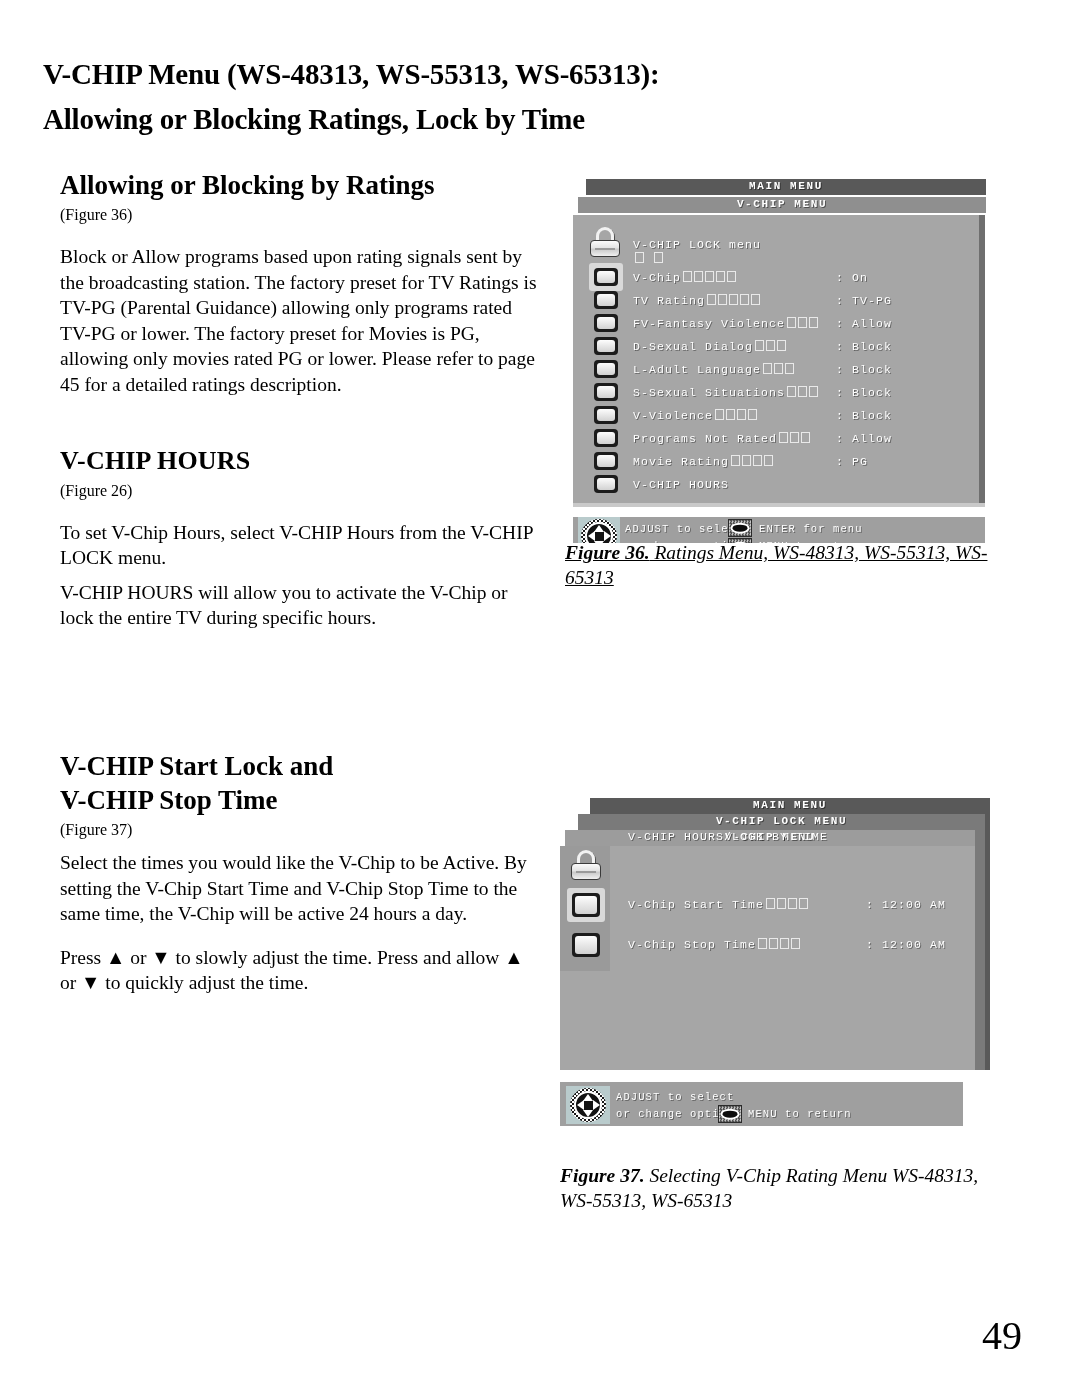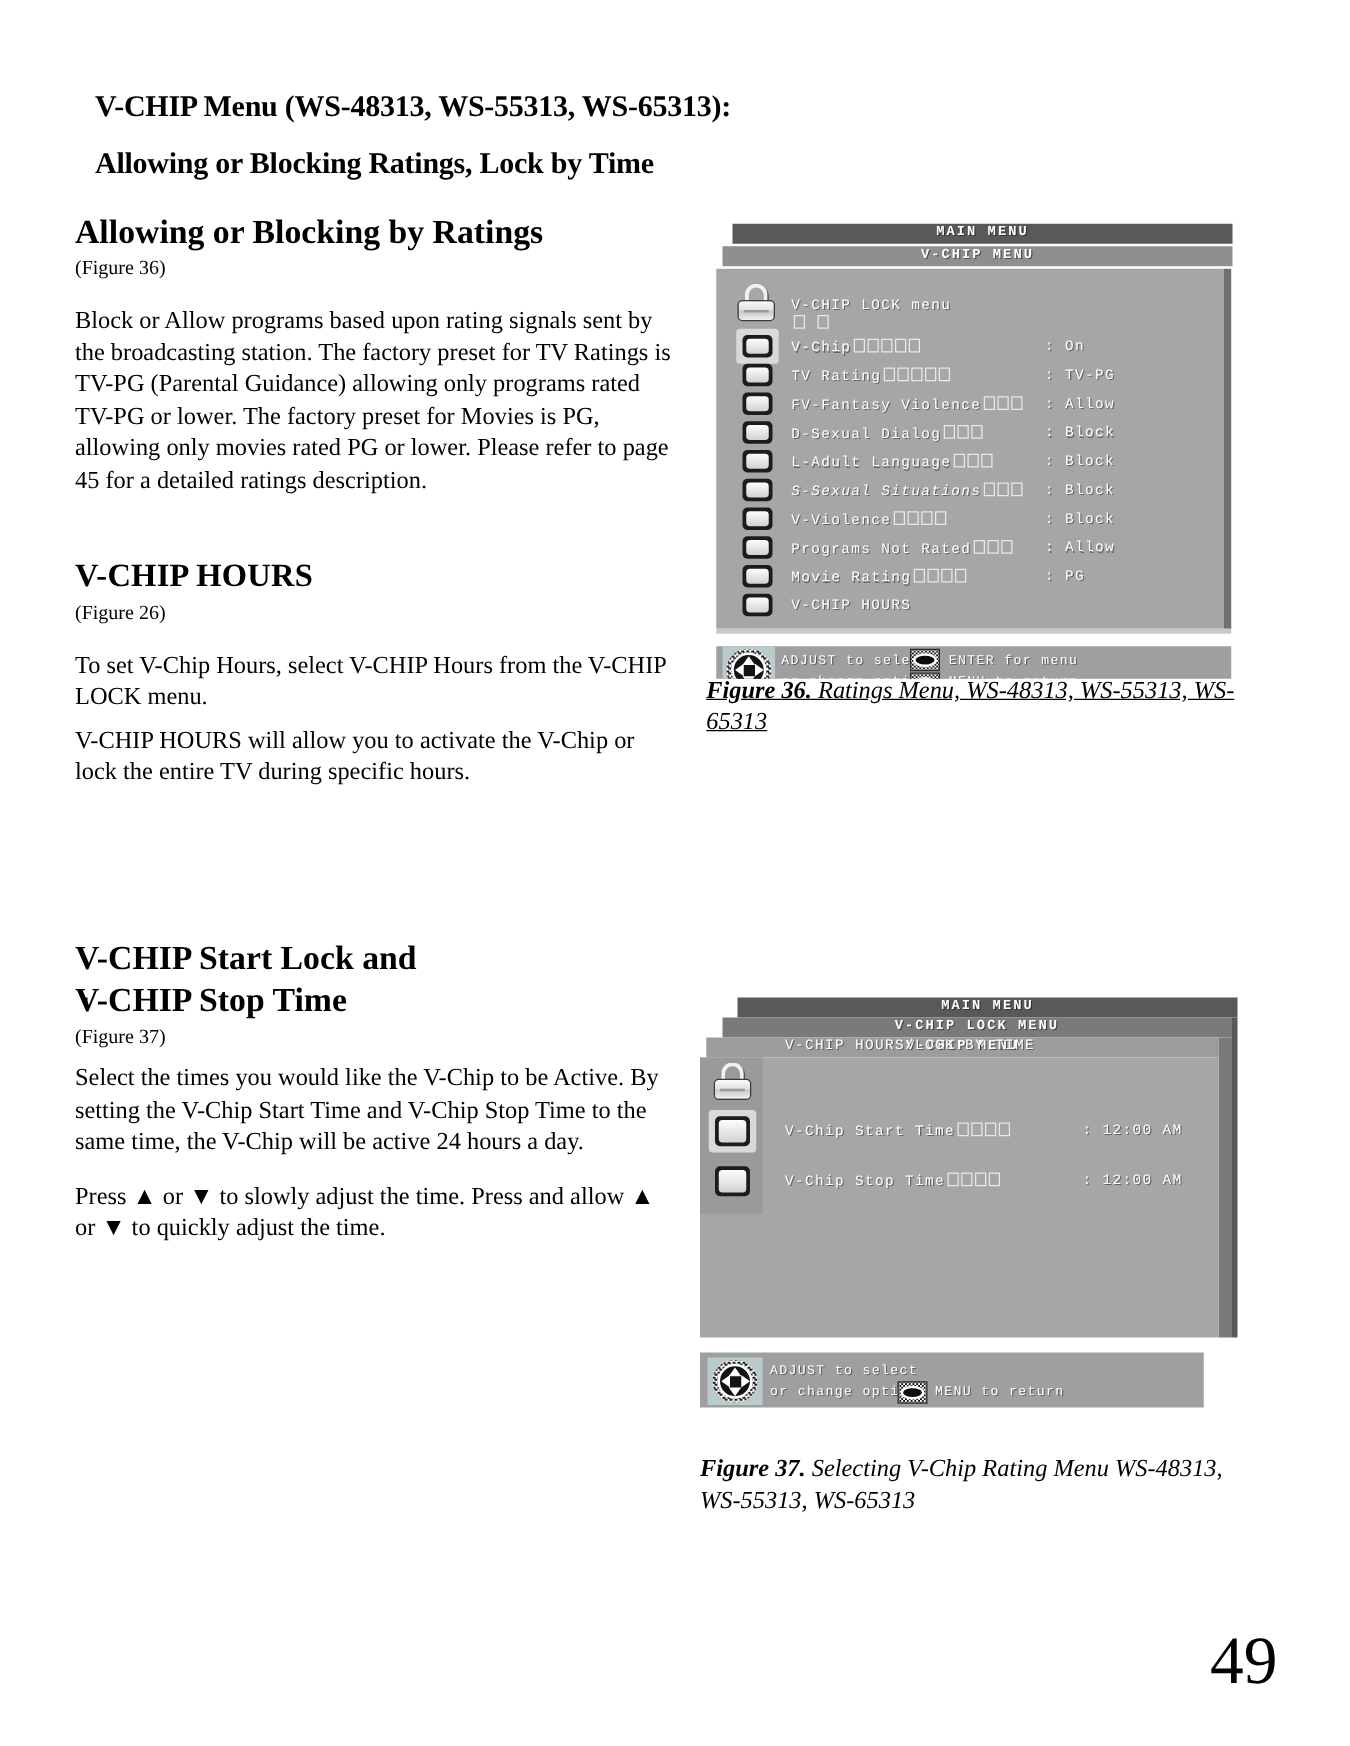--- a/index.html
+++ b/index.html
@@ -12,29 +12,28 @@
     height: 1397px;
     position: relative;
     font-family: "Liberation Serif", serif;
     color: #000000;
     overflow: hidden;
   }
 
   
   #page-title {
     position: absolute;
-    left: 76px;
+    left: 43px;
     top: 52px;
     width: 960px;
     font-family: "Liberation Serif", serif;
     font-weight: bold;
-    font-size: 24px;
+    font-size: 29px;
     line-height: 45px;
     letter-spacing: -0.2px;
-    margin-top: 12px;
   }
   #page-title .tline { display: block; }
 
   
   #left-col {
     position: absolute;
     left: 60px;
     top: 168px;
     width: 480px;
   }
@@ -239,21 +238,21 @@
     color: #000;
     width: 440px;
   }
   .fig-cap b { font-style: italic; font-weight: bold; }
 
   #page-num {
     position: absolute;
     right: 58px;
     bottom: 38px;
     font-family: "Liberation Serif", serif;
-    font-size: 54px;
+    font-size: 40px;
     font-weight: normal;
   }
 </style>
 </head>
 <body>
 
 <div id="page-title">
   <span class="tline">V-CHIP Menu (WS-48313, WS-55313, WS-65313):</span>
   <span class="tline">Allowing or Blocking Ratings, Lock by Time</span>
 </div>
@@ -323,21 +322,21 @@
       <div class="osd-row" style="left: 633px; top: 340px;">D-Sexual Dialog<span class="glyphbox"></span><span class="glyphbox"></span><span class="glyphbox"></span></div>
       <div class="osd-val" style="left: 836px; top: 340px;">: Block</div>
       <div class="ic-tv" style="left: 594px; top: 360px; width: 24px; height: 18px;">
         <span></span>
       </div>
       <div class="osd-row" style="left: 633px; top: 363px;">L-Adult Language<span class="glyphbox"></span><span class="glyphbox"></span><span class="glyphbox"></span></div>
       <div class="osd-val" style="left: 836px; top: 363px;">: Block</div>
       <div class="ic-tv" style="left: 594px; top: 383px; width: 24px; height: 18px;">
         <span></span>
       </div>
-      <div class="osd-row" style="left: 633px; top: 386px; font-style: italic;">S-Sexual Situations<span class="glyphbox"></span><span class="glyphbox"></span><span class="glyphbox"></span></div>
+      <div class="osd-row" style="left: 633px; top: 386px;">S-Sexual Situations<span class="glyphbox"></span><span class="glyphbox"></span><span class="glyphbox"></span></div>
       <div class="osd-val" style="left: 836px; top: 386px;">: Block</div>
       <div class="ic-tv" style="left: 594px; top: 406px; width: 24px; height: 18px;">
         <span></span>
       </div>
       <div class="osd-row" style="left: 633px; top: 409px;">V-Violence<span class="glyphbox"></span><span class="glyphbox"></span><span class="glyphbox"></span><span class="glyphbox"></span></div>
       <div class="osd-val" style="left: 836px; top: 409px;">: Block</div>
       <div class="ic-tv" style="left: 594px; top: 429px; width: 24px; height: 18px;">
         <span></span>
       </div>
       <div class="osd-row" style="left: 633px; top: 432px;">Programs Not Rated<span class="glyphbox"></span><span class="glyphbox"></span><span class="glyphbox"></span></div>

